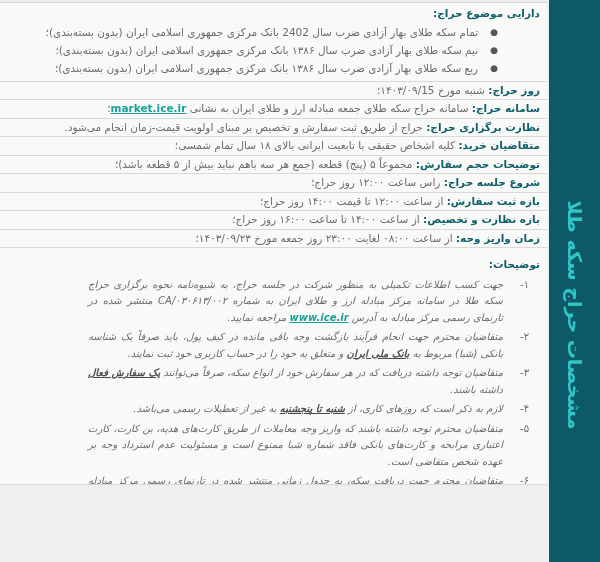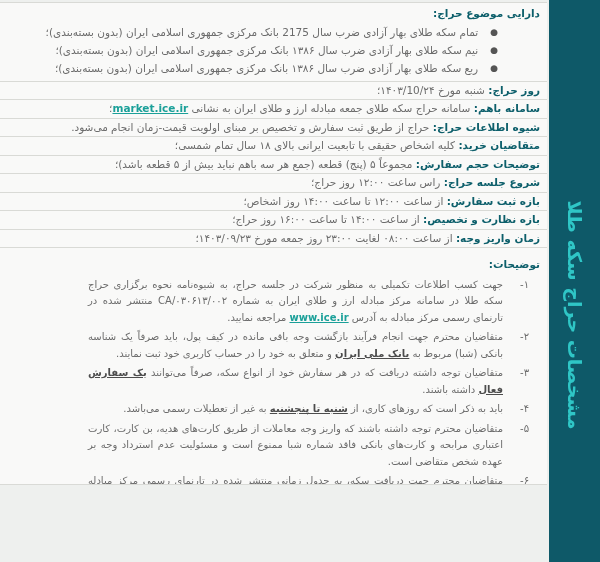--- a/index.html
+++ b/index.html
@@ -60,75 +60,75 @@
 
   
   .notes-label-row{border-bottom:none;padding-top:9px;padding-bottom:2px;}
   .notes{padding:2px 18px 4px 88px;}
   .note{
     display:flex;align-items:flex-start;
     font-size:10px;line-height:16.5px;color:var(--body-text);
     margin-bottom:3px;
   }
   .note .marker{flex:0 0 26px;text-align:right;}
-  .note .ntext{flex:1;text-align:justify;}
+  .note .ntext{flex:1;text-align:justify;font-style:italic;}
   .em{font-weight:bold;color:#4c4c4c;text-decoration:underline;}
 </style>
 </head>
 <body>
 
 <div class="page">
 
   <div class="content">
 
     <div class="row asset-row">
       <span class="label">دارایی موضوع حراج:</span>
       <ul class="bullets">
         <li>
           <span class="dot">●</span>
-          <span>تمام سکه طلای بهار آزادی ضرب سال 2175 بانک مرکزی جمهوری اسلامی ایران (بدون بسته‌بندی)؛</span>
+          <span>تمام سکه طلای بهار آزادی ضرب سال 2402 بانک مرکزی جمهوری اسلامی ایران (بدون بسته‌بندی)؛</span>
         </li>
         <li>
           <span class="dot">●</span>
           <span>نیم سکه طلای بهار آزادی ضرب سال ۱۳۸۶ بانک مرکزی جمهوری اسلامی ایران (بدون بسته‌بندی)؛</span>
         </li>
         <li>
           <span class="dot">●</span>
           <span>ربع سکه طلای بهار آزادی ضرب سال ۱۳۸۶ بانک مرکزی جمهوری اسلامی ایران (بدون بسته‌بندی)؛</span>
         </li>
       </ul>
     </div>
 
     <div class="row">
       <span class="label">روز حراج:</span>
-      <span class="value">شنبه مورخ ۱۴۰۳/10/۲۴؛</span><a class="link"></a><span class="value"></span>
+      <span class="value">شنبه مورخ ۱۴۰۳/۰۹/15؛</span><a class="link"></a><span class="value"></span>
     </div>
     <div class="row">
-      <span class="label">سامانه باهم:</span>
+      <span class="label">سامانه حراج:</span>
       <span class="value">سامانه حراج سکه طلای جمعه مبادله ارز و طلای ایران به نشانی </span><a class="link">market.ice.ir</a><span class="value">؛</span>
     </div>
     <div class="row">
-      <span class="label">شیوه اطلاعات حراج:</span>
+      <span class="label">نظارت برگزاری حراج:</span>
       <span class="value">حراج از طریق ثبت سفارش و تخصیص بر مبنای اولویت قیمت-زمان انجام می‌شود.</span><a class="link"></a><span class="value"></span>
     </div>
     <div class="row">
       <span class="label">متقاضیان خرید:</span>
       <span class="value">کلیه اشخاص حقیقی با تابعیت ایرانی بالای ۱۸ سال تمام شمسی؛</span><a class="link"></a><span class="value"></span>
     </div>
     <div class="row">
       <span class="label">توضیحات حجم سفارش:</span>
       <span class="value">مجموعاً ۵ (پنج) قطعه (جمع هر سه باهم نباید بیش از ۵ قطعه باشد)؛</span><a class="link"></a><span class="value"></span>
     </div>
     <div class="row">
       <span class="label">شروع جلسه حراج:</span>
       <span class="value">راس ساعت ۱۲:۰۰ روز حراج؛</span><a class="link"></a><span class="value"></span>
     </div>
     <div class="row">
       <span class="label">بازه ثبت سفارش:</span>
-      <span class="value">از ساعت ۱۲:۰۰ تا ساعت ۱۴:۰۰ روز اشخاص؛</span><a class="link"></a><span class="value"></span>
+      <span class="value">از ساعت ۱۲:۰۰ تا قیمت ۱۴:۰۰ روز حراج؛</span><a class="link"></a><span class="value"></span>
     </div>
     <div class="row">
       <span class="label">بازه نظارت و تخصیص:</span>
       <span class="value">از ساعت ۱۴:۰۰ تا ساعت ۱۶:۰۰ روز حراج؛</span><a class="link"></a><span class="value"></span>
     </div>
     <div class="row">
       <span class="label">زمان واریز وجه:</span>
       <span class="value">از ساعت ۰۸:۰۰ لغایت ۲۳:۰۰ روز جمعه مورخ ۱۴۰۳/۰۹/۲۳؛</span><a class="link"></a><span class="value"></span>
     </div>
 
@@ -144,21 +144,21 @@
       <div class="note">
         <span class="marker">۲-</span>
         <div class="ntext"><span>متقاضیان محترم جهت انجام فرآیند بازگشت وجه باقی مانده در کیف پول، باید صرفاً یک شناسه بانکی (شبا) مربوط به </span><a class="link"></a><span class="em">بانک ملی ایران</span><span> و متعلق به خود را در حساب کاربری خود ثبت نمایند.</span></div>
       </div>
       <div class="note">
         <span class="marker">۳-</span>
         <div class="ntext"><span>متقاضیان توجه داشته دریافت که در هر سفارش خود از انواع سکه، صرفاً می‌توانند </span><a class="link"></a><span class="em">یک سفارش فعال</span><span> داشته باشند.</span></div>
       </div>
       <div class="note">
         <span class="marker">۴-</span>
-        <div class="ntext"><span>باید به ذکر است که روزهای کاری، از </span><a class="link"></a><span class="em">شنبه تا پنجشنبه</span><span> به غیر از تعطیلات رسمی می‌باشد.</span></div>
+        <div class="ntext"><span>لازم به ذکر است که روزهای کاری، از </span><a class="link"></a><span class="em">شنبه تا پنجشنبه</span><span> به غیر از تعطیلات رسمی می‌باشد.</span></div>
       </div>
       <div class="note">
         <span class="marker">۵-</span>
         <div class="ntext"><span>متقاضیان محترم توجه داشته باشند که واریز وجه معاملات از طریق کارت‌های هدیه، بن کارت، کارت اعتباری مرابحه و کارت‌های بانکی فاقد شماره شبا ممنوع است و مسئولیت عدم استرداد وجه بر عهده شخص متقاضی است.</span><a class="link"></a><span class="em"></span><span></span></div>
       </div>
       <div class="note">
         <span class="marker">۶-</span>
         <div class="ntext"><span>متقاضیان محترم جهت دریافت سکه، به جدول زمانی منتشر شده در تارنمای رسمی مرکز مبادله توجه داشته باشند.</span><a class="link"></a><span class="em"></span><span></span></div>
       </div>
     </div>

